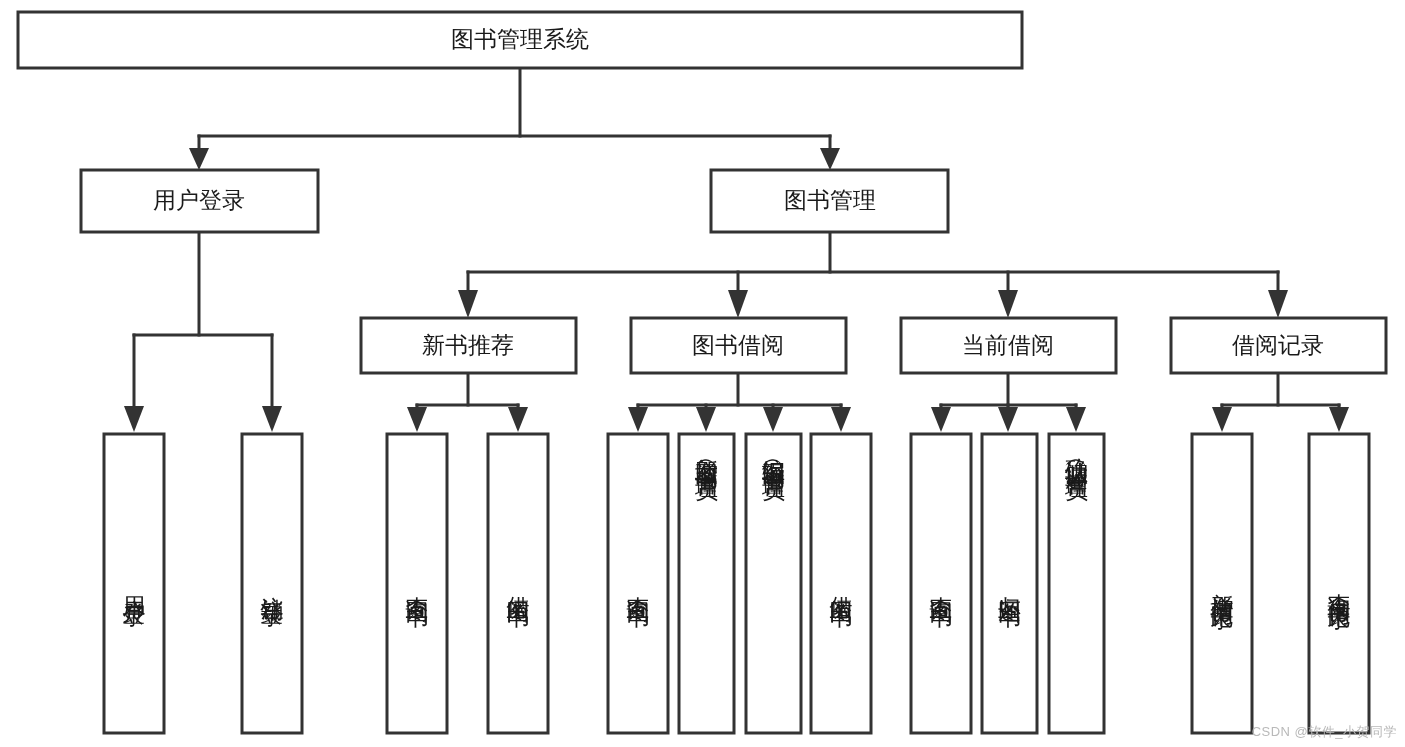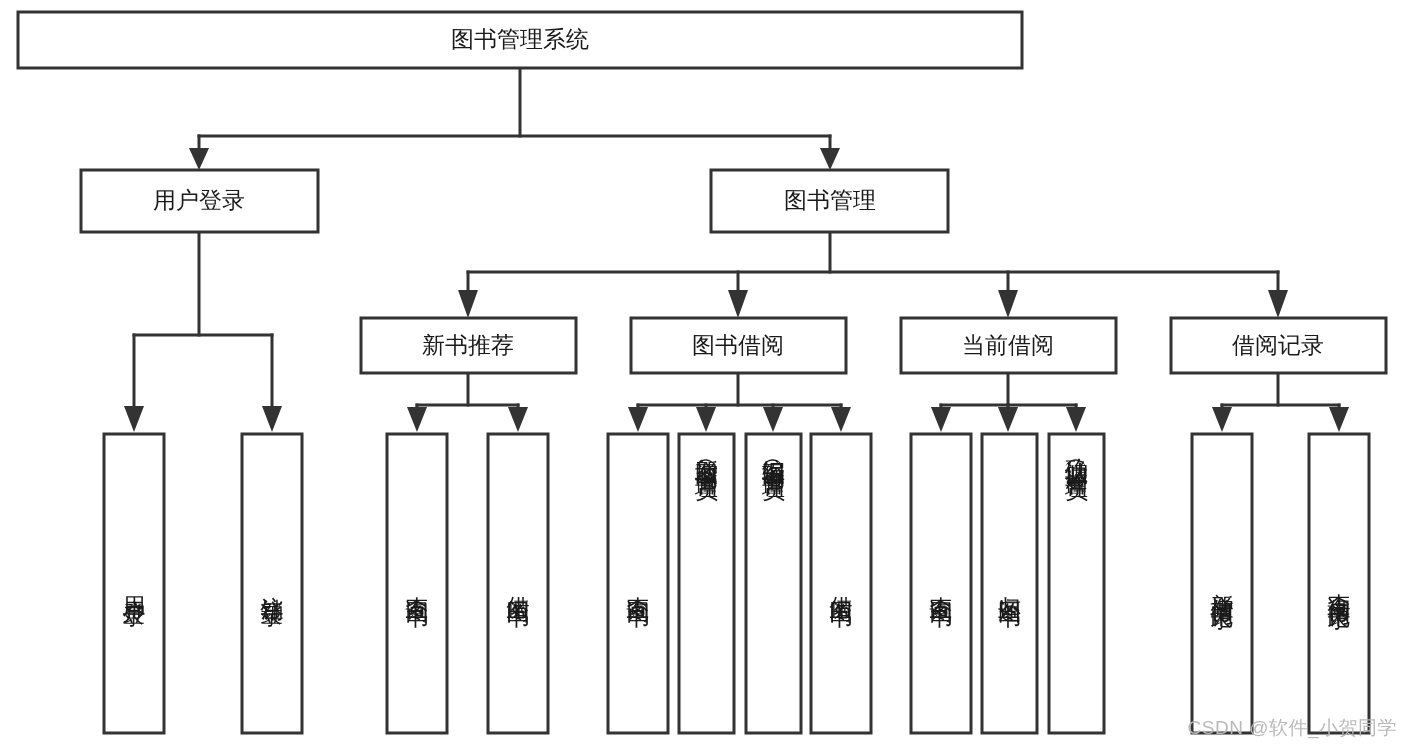--- a/index.html
+++ b/index.html
@@ -62,21 +62,21 @@
     line-height: 1;
     white-space: nowrap;
     text-align: center;
     pointer-events: none;
   }
   .watermark {
     position: absolute;
     right: 8px;
     bottom: 6px;
     font-family: "Liberation Sans", "DejaVu Sans", sans-serif;
-    font-size: 19px;
+    font-size: 13px;
     color: #b9b9b9;
     letter-spacing: 0.5px;
     white-space: nowrap;
     text-align: right;
   }
 </style>
 </head>
 <body>
 
 <div id="diagram-root">

